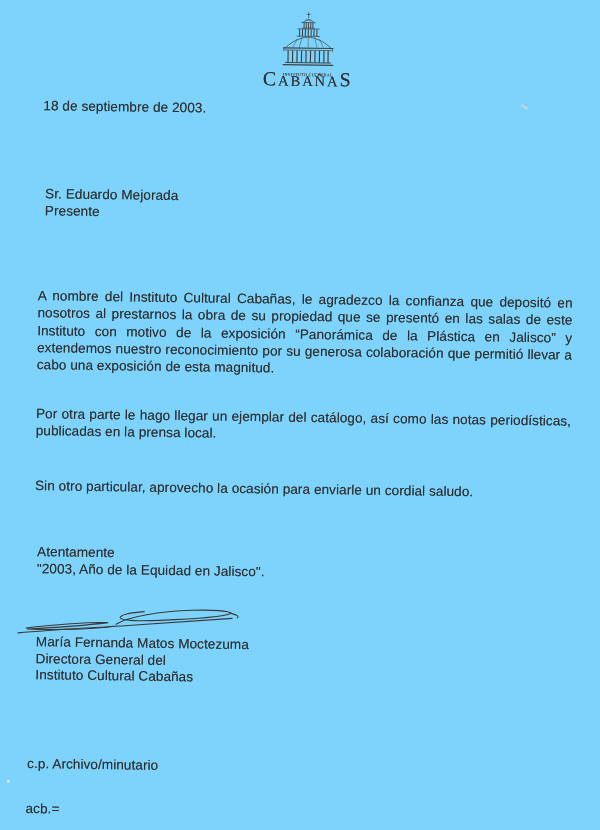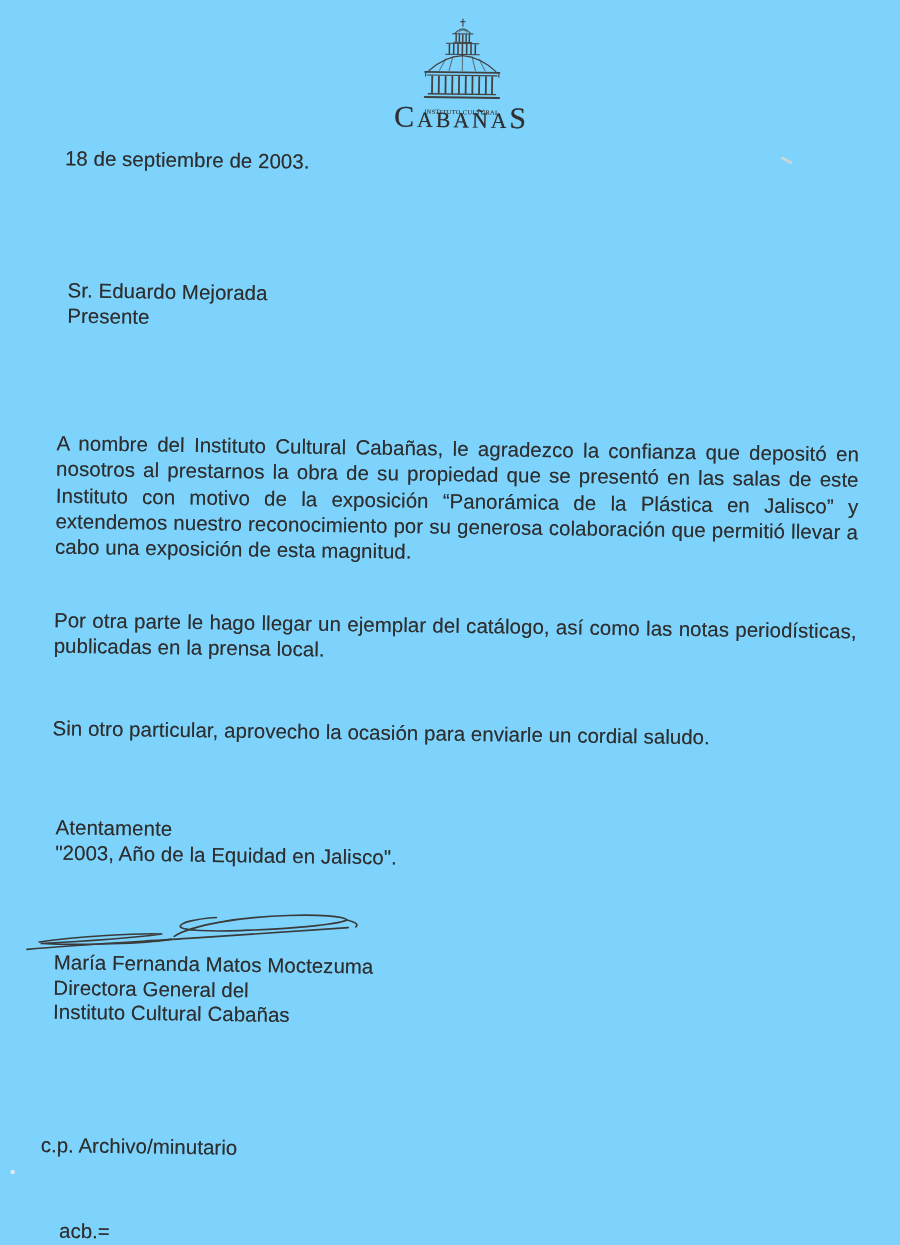--- a/index.html
+++ b/index.html
@@ -166,19 +166,19 @@
     </svg>
 
     <div class="abs txt signer">
       <div>María Fernanda Matos Moctezuma</div>
       <div>Directora General del</div>
       <div>Instituto Cultural Cabañas</div>
     </div>
 
     <div class="abs txt" style="left:37px; top:755px;">c.p. Archivo/minutario</div>
 
-    <div class="abs txt" style="left:50px; top:800px;margin-top:12px;">acb.=</div>
+    <div class="abs txt" style="left:36px; top:800px;">acb.=</div>
 
     <div class="abs speck-1"></div>
     <div class="abs speck-2"></div>
 
   </div>
 </div>
 
 </body></html>

